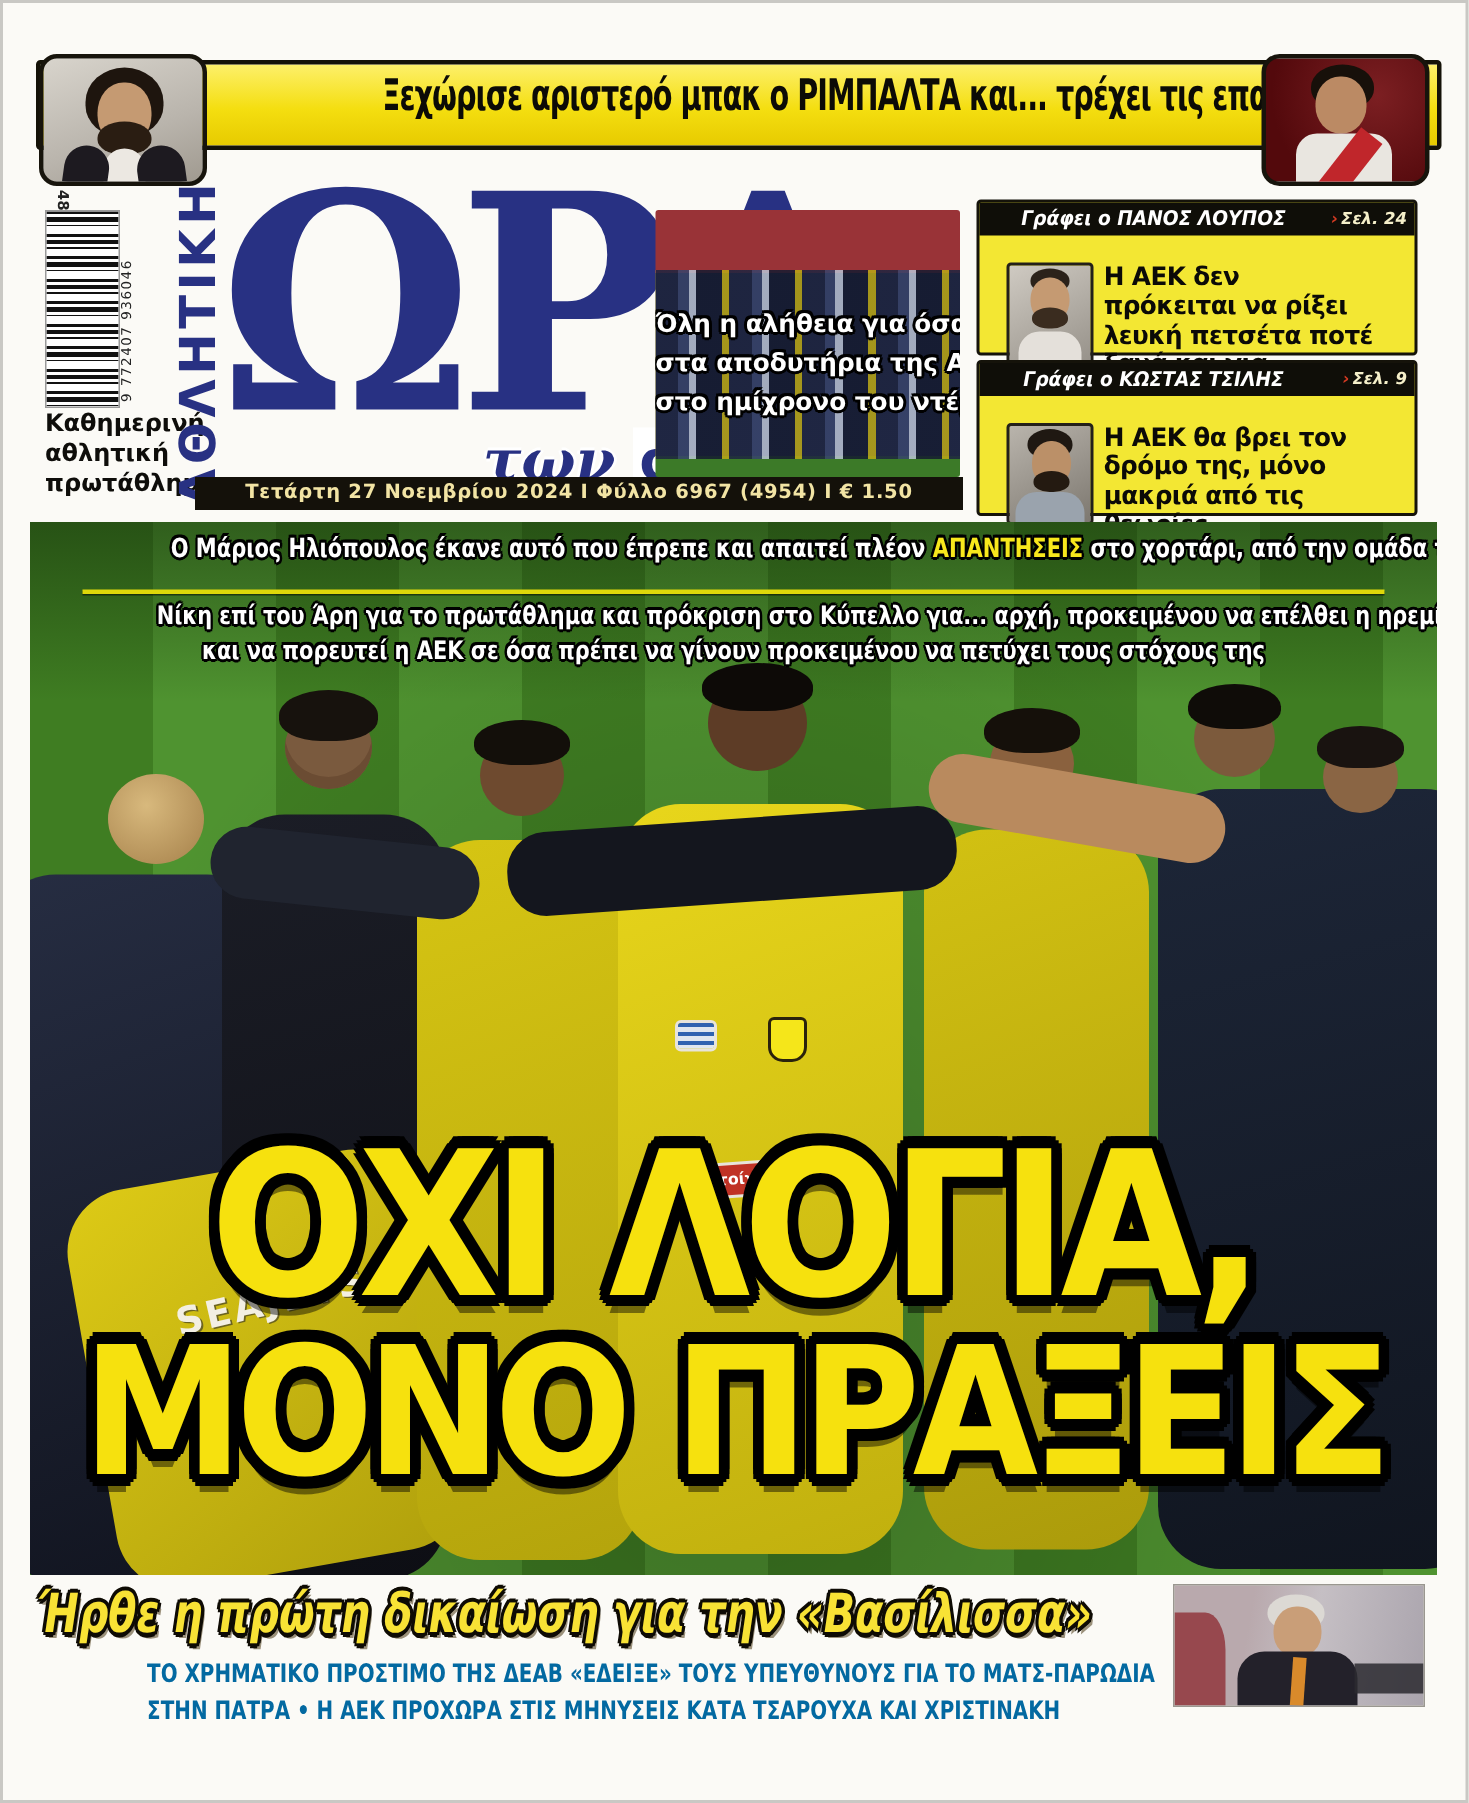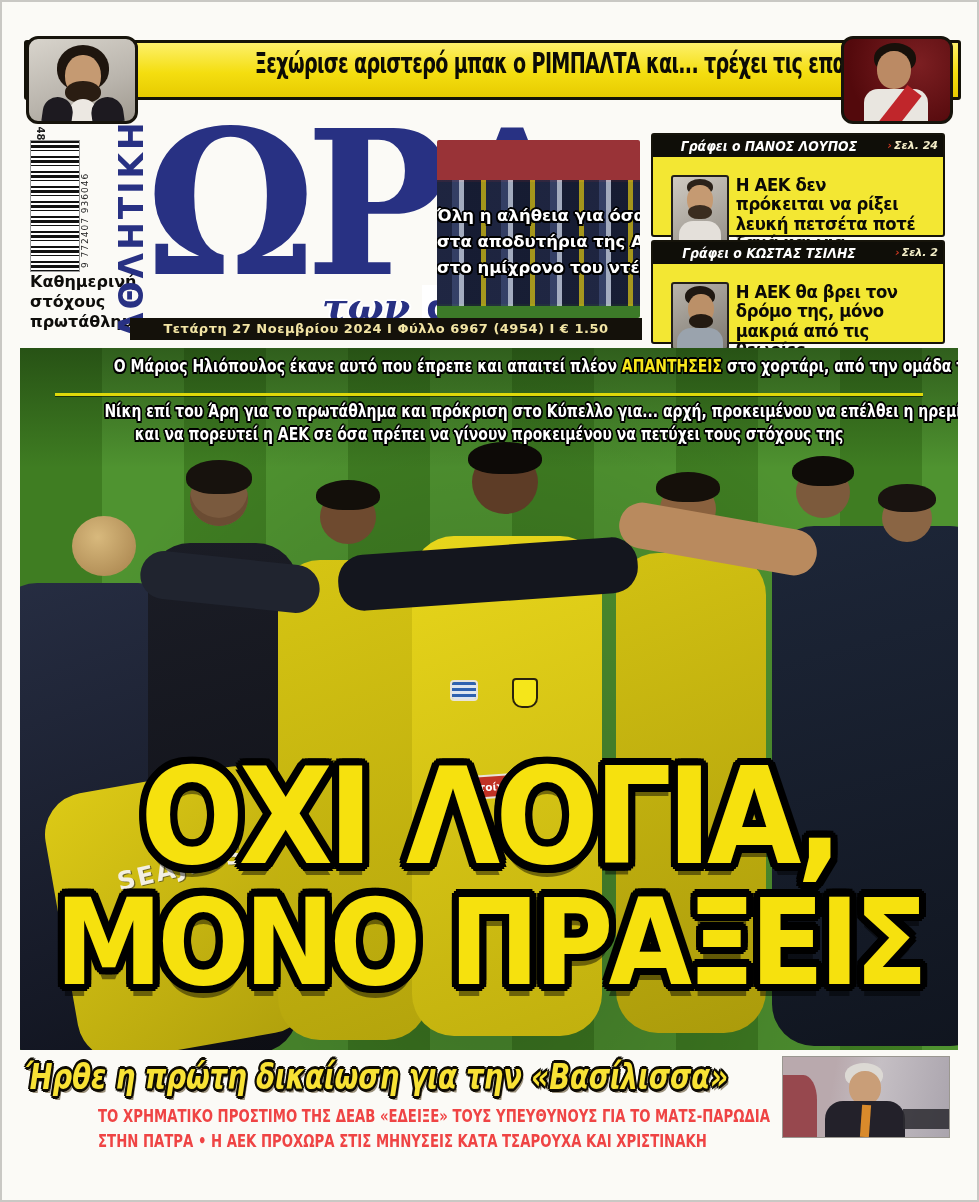--- a/index.html
+++ b/index.html
@@ -101,21 +101,21 @@
   .bigline{position:absolute;left:0;right:0;text-align:center;font-weight:900;color:#f6e10e;
     letter-spacing:-5px;white-space:nowrap;transform:scaleY(1.1);}
   .bigline1{top:398px;font-size:122px;}
   .bigline2{top:532px;font-size:108px;}
 
   
   .bot-headline{left:25px;top:1056px;font-weight:900;font-style:italic;font-size:36px;white-space:nowrap;
     color:#f8e235;transform:scaleX(.76);transform-origin:left;letter-spacing:0;}
   .bot-photo{left:782px;top:1056px;width:166px;height:80px;overflow:hidden;border:1px solid #9a9790;
     background:linear-gradient(100deg,#b9a9ad 0 30%,#c5bfc4 55%,#aaa4ad);}
-  .bot-deck{left:15px;top:1104px;width:755px;text-align:right;font-weight:800;color:#ef4444;font-size:17px;line-height:25px;}
+  .bot-deck{left:15px;top:1104px;width:755px;text-align:right;font-weight:800;color:#0369a1;font-size:17px;line-height:25px;}
   .bot-deck .ln{white-space:nowrap;transform:scaleX(.78);transform-origin:center;}
 </style>
 </head>
 <body>
 
 <div class="page">
 
   <div class="abs banner">
     <div class="banner-yellow"></div>
     <div class="banner-headline">Ξεχώρισε αριστερό μπακ ο ΡΙΜΠΑΛΤΑ και... τρέχει τις επαφές</div>
@@ -133,21 +133,21 @@
       <div class="sil-shirt" style="left:20px;top:50px;width:64px;height:34px;background:#e9e6e0;"></div>
       <div class="sash" style="left:40px;top:44px;"></div>
     </div>
   </div>
 
   <div class="abs barcode"></div>
   <div class="abs barcode-week">48</div>
   <div class="abs barcode-num">9 772407 936046</div>
   <div class="abs tagline">
     <div>Καθημερινή</div>
-    <div>στόχους</div>
+    <div>αθλητική</div>
     <div>πρωτάθλημα</div>
   </div>
   <div class="abs vertname">ΑΘΛΗΤΙΚΗ</div>
   <div class="abs logo">ΩΡΑ</div>
   <div class="abs logo-sub">
     <span class="twn">των</span>
     <span class="spor">σπορ</span>
   </div>
 
   <div class="abs inset">
@@ -170,21 +170,21 @@
         <div class="sil-hair" style="left:15px;top:28px;width:24px;height:14px;background:#3a2c1f;"></div>
         <div class="sil-shirt" style="left:6px;top:44px;width:42px;height:20px;background:#e4e0da;"></div>
       </div>
       <div class="ophl">Η ΑΕΚ δεν πρόκειται να ρίξει λευκή πετσέτα ποτέ ξανά και για κανέναν</div>
     </div>
   </div>
 
   <div class="abs opbox" style="top:240px;">
     <div class="hd">
       <span class="by">Γράφει ο ΚΩΣΤΑΣ ΤΣΙΛΗΣ</span>
-      <span class="pr"><span class="arw">›</span><span>Σελ. 2</span></span>
+      <span class="pr"><span class="arw">›</span><span>Σελ. 9</span></span>
     </div>
     <div class="opbody">
       <div class="opphoto" style="background:linear-gradient(150deg,#b9b4ac,#7d7870);">
         <div class="sil-hair" style="left:12px;top:2px;width:30px;height:20px;background:#1f1812;"></div>
         <div class="sil-face" style="left:15px;top:10px;width:26px;height:30px;background:#bb9068;"></div>
         <div class="sil-hair" style="left:16px;top:30px;width:24px;height:14px;background:#241a11;"></div>
         <div class="sil-shirt" style="left:4px;top:44px;width:46px;height:20px;background:#9aa3ad;"></div>
       </div>
       <div class="ophl">Η ΑΕΚ θα βρει τον δρόμο της, μόνο μακριά από τις θεωρίες συνομωσίας</div>
     </div>

